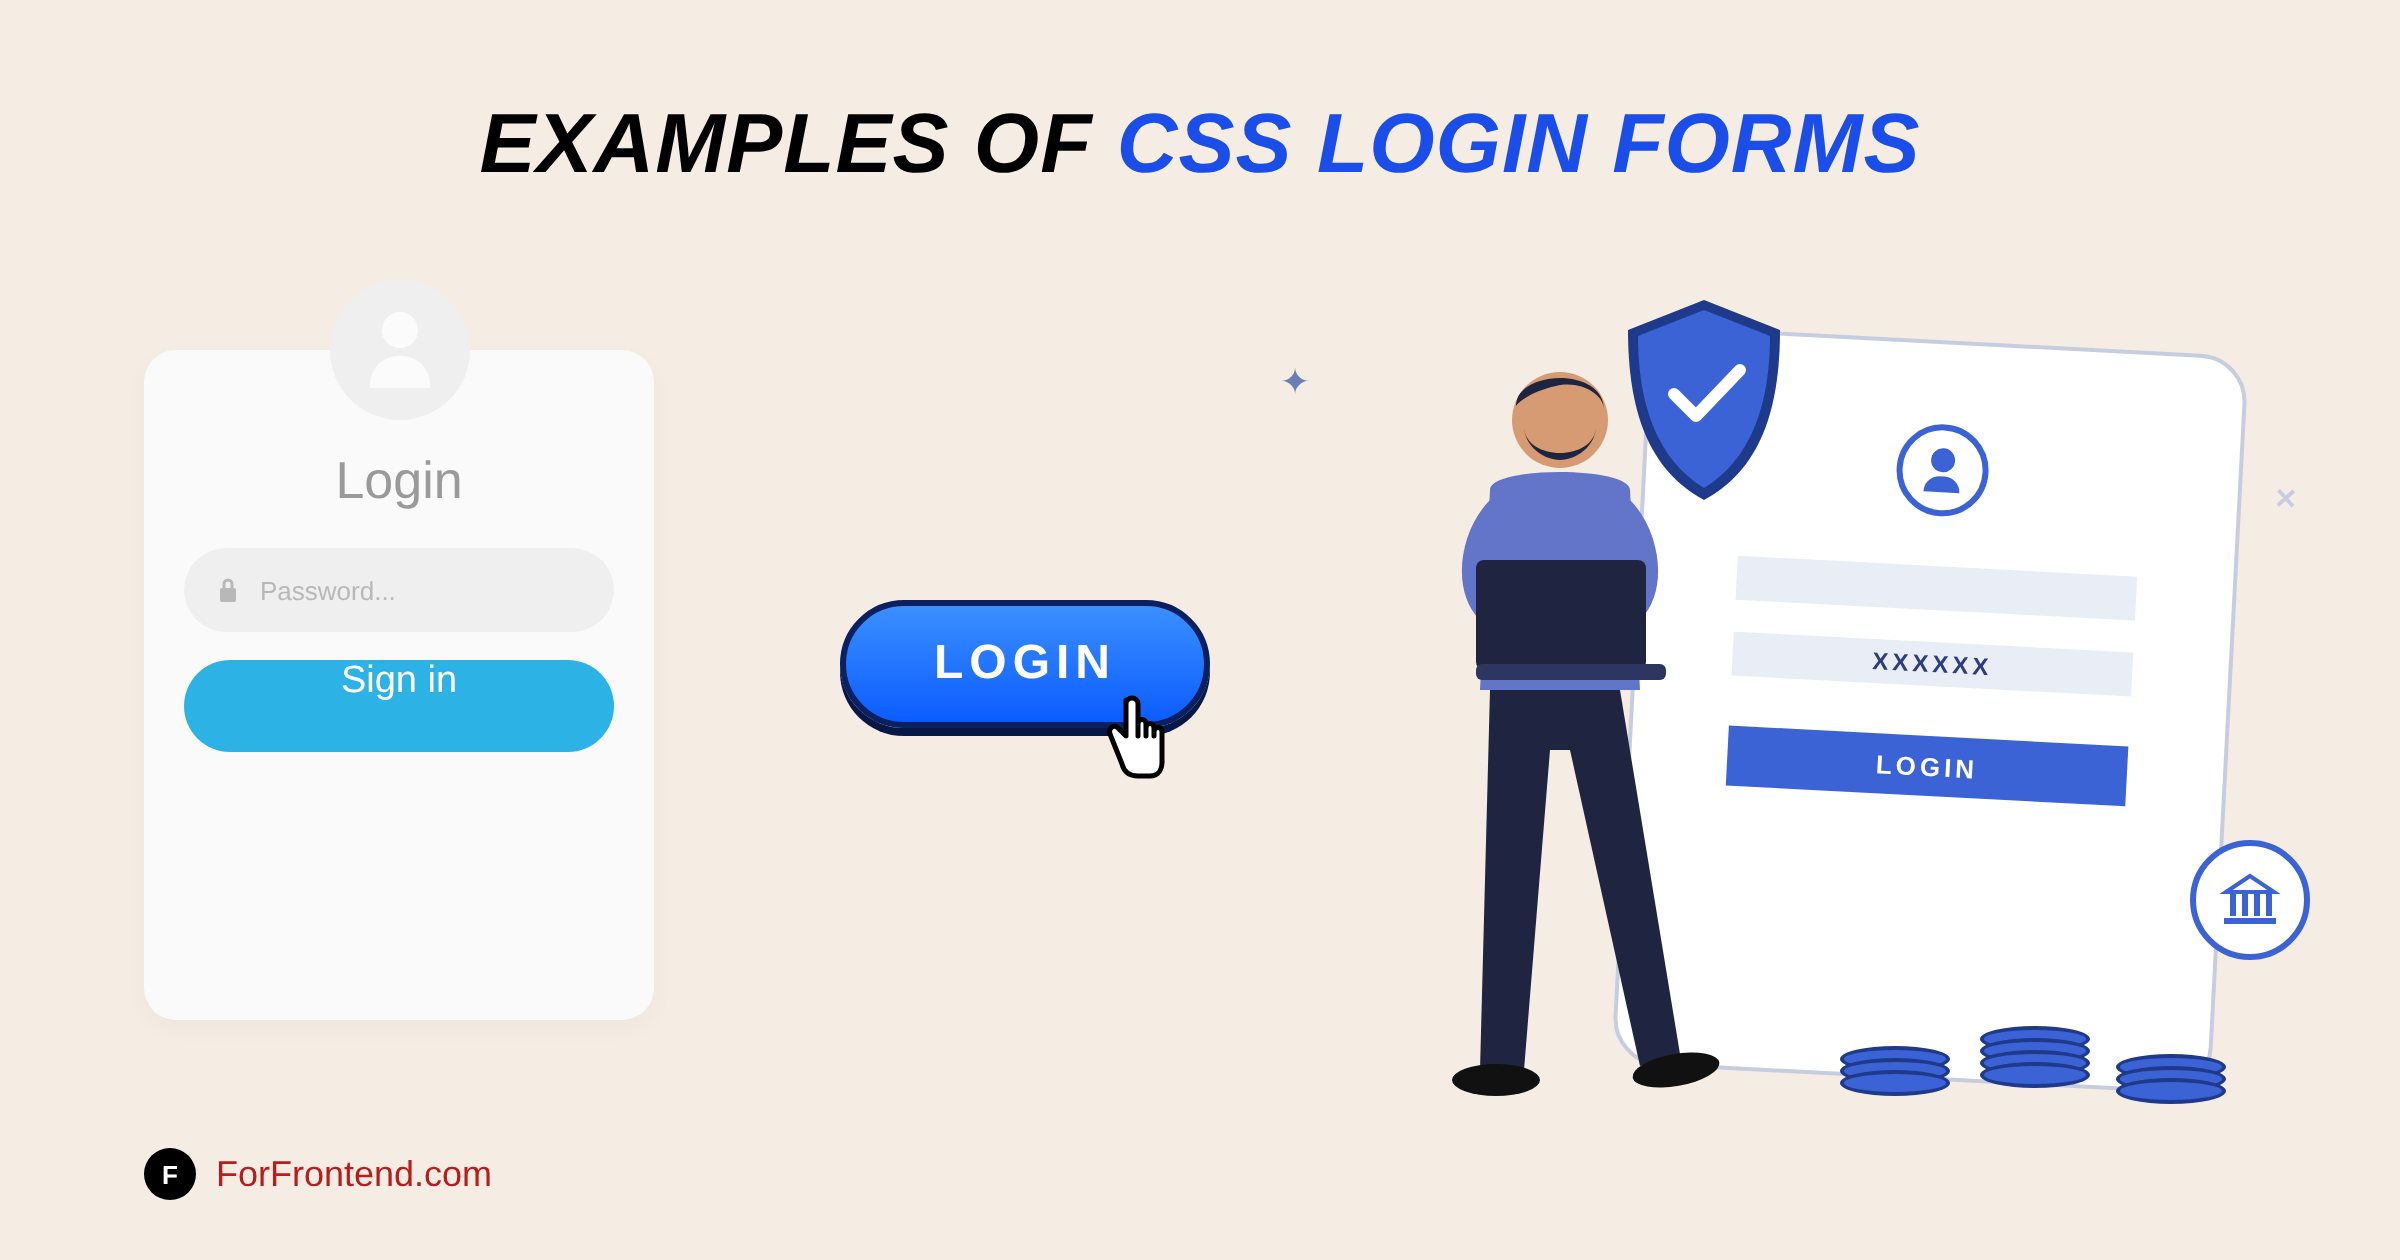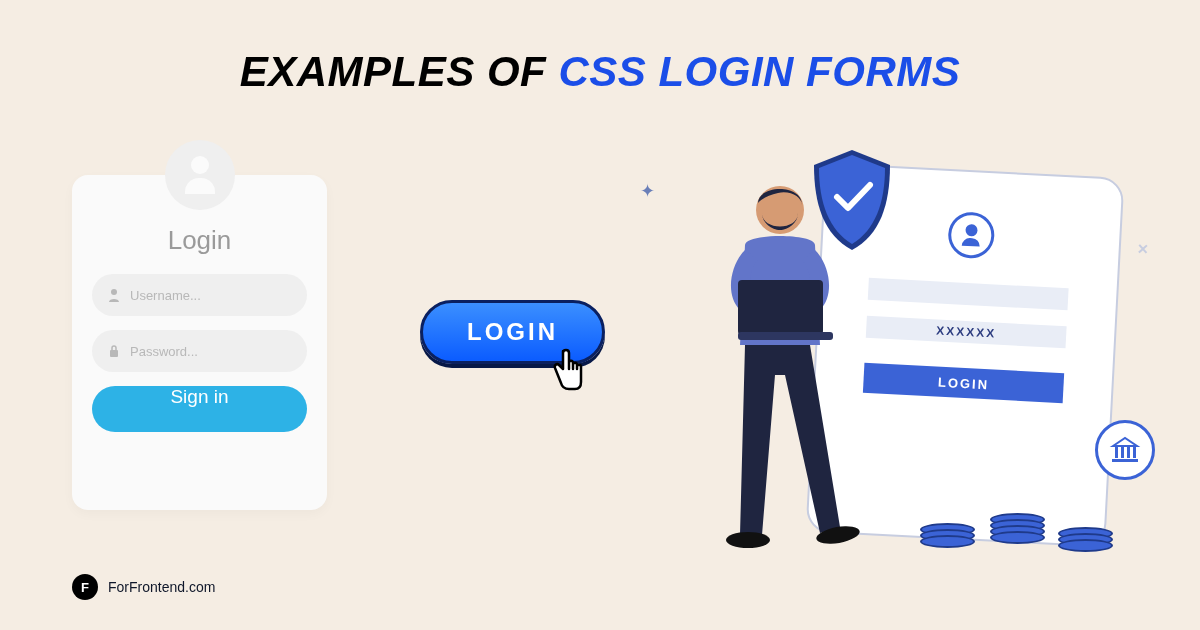--- a/index.html
+++ b/index.html
@@ -261,46 +261,37 @@
     border-radius: 50%;
     background: #000;
     color: #fff;
     display: flex;
     align-items: center;
     justify-content: center;
     font-size: 13px;
     font-weight: 700;
   }
   .footer-logo .text {
-    font-size: 14px;
-    color: #0f172a;
+    font-size: 18px;
+    color: #b91c1c;
   }
 </style>
 </head>
 <body>
 
 <h1 class="heading">
   <span class="part1">EXAMPLES OF </span><span class="part2">CSS LOGIN FORMS</span>
 </h1>
 
 <div class="login-card">
   <div class="avatar">
     <div class="head"></div>
     <div class="body"></div>
   </div>
   <div class="card-title">Login</div>
-  <div class="input-pill">
-    <span class="icon">
-      <svg width="12" height="14" viewBox="0 0 12 14">
-          <circle cx="6" cy="4" r="3" fill="#b8b8b8"></circle>
-          <path d="M1 14 C1 10 11 10 11 14 Z" fill="#b8b8b8"></path>
-        </svg>
-    </span>
-    <span class="placeholder">Username...</span>
-  </div>
   <div class="input-pill">
     <span class="icon">
       <svg width="12" height="14" viewBox="0 0 12 14">
           <rect x="2" y="6" width="8" height="7" rx="1" fill="#b8b8b8"></rect>
           <path d="M4 6 V4 a2 2 0 0 1 4 0 V6" stroke="#b8b8b8" stroke-width="1.5" fill="none"></path>
         </svg>
     </span>
     <span class="placeholder">Password...</span>
   </div>
   <div class="signin-btn">

